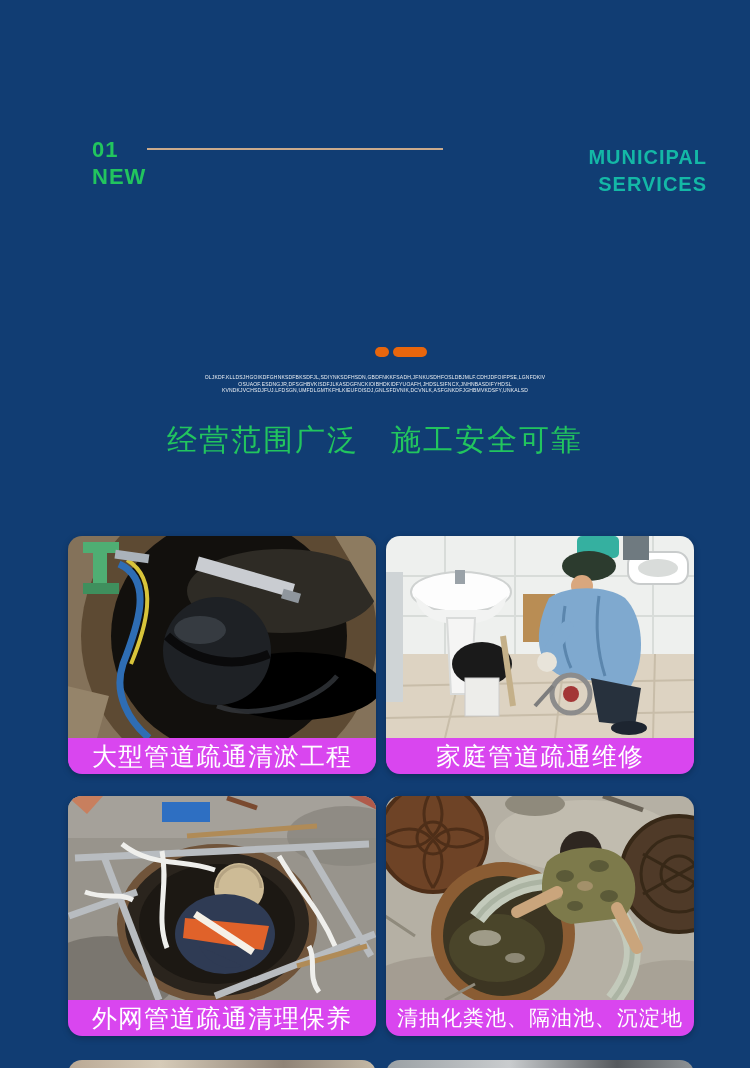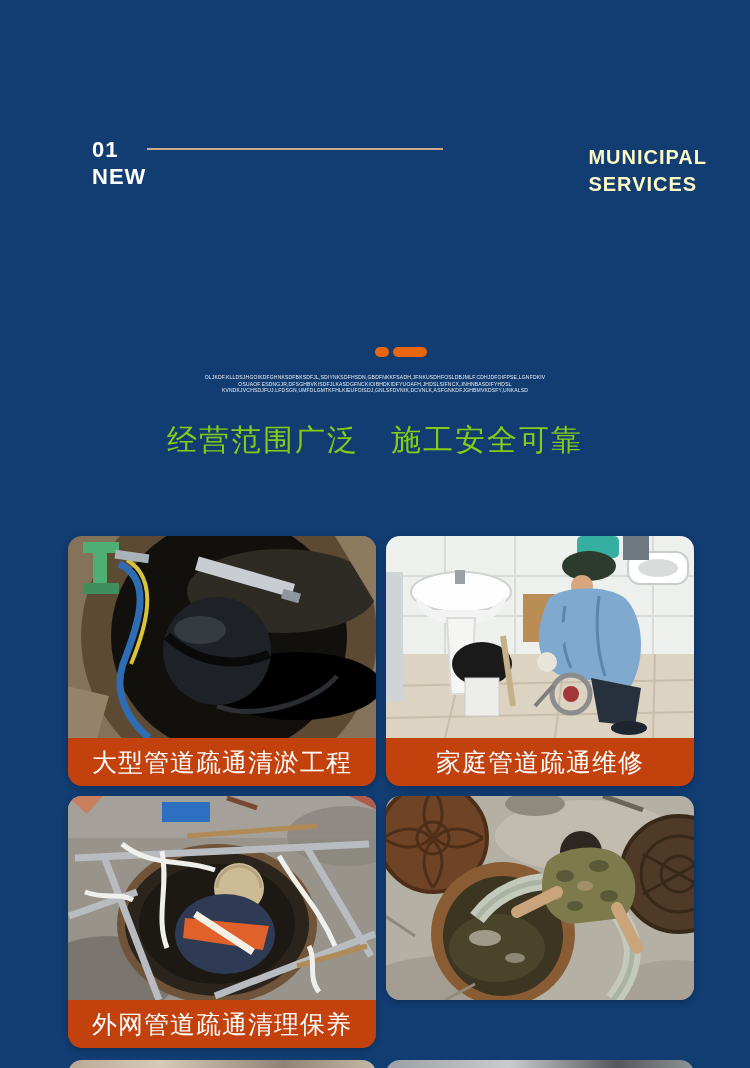--- a/index.html
+++ b/index.html
@@ -1,39 +1,39 @@
 <!DOCTYPE html>
 <html><head>
 <meta charset="utf-8">
 <style>
   html,body{margin:0;padding:0;background:#0b2c55;}
   #page{position:relative;width:750px;height:1068px;overflow:hidden;background:#113d73;
         font-family:"Liberation Sans","DejaVu Sans",sans-serif;margin:0 auto;}
   
-  .num-block{position:absolute;left:92px;top:136px;color:#ffffff;font-weight:bold;
+  .num-block{position:absolute;left:92px;top:136px;color:#22c55e;font-weight:bold;
              font-size:22px;line-height:27px;letter-spacing:1px;}
   .header-line{position:absolute;left:147px;top:148px;width:296px;height:2px;
                background:#dfb68f;opacity:.9;}
-  .municipal-block{position:absolute;right:43px;top:144px;color:#fef9c3;
+  .municipal-block{position:absolute;right:43px;top:144px;text-align:right;color:#14b8a6;
                    font-weight:bold;font-size:20px;line-height:27px;letter-spacing:1px;}
   
   .title{position:absolute;top:240px;left:0;width:750px;text-align:center;color:#ffffff;
          font-size:62px;font-weight:800;letter-spacing:5px;}
   .divider{position:absolute;top:347px;left:375px;display:flex;gap:4px;align-items:center;}
   .divider .dot{width:14px;height:10px;border-radius:5px;background:#e8660d;}
   .divider .dash{width:34px;height:10px;border-radius:5px;background:#e8660d;}
   .fineprint{position:absolute;top:374px;left:75px;width:600px;text-align:center;
              color:rgba(255,255,255,.92);font-size:5px;line-height:6.6px;letter-spacing:.2px;}
-  .subtitle{position:absolute;top:420px;left:0;width:750px;text-align:center;color:#84cc16;
+  .subtitle{position:absolute;top:420px;left:0;width:750px;text-align:center;color:#22c55e;
             font-size:30px;font-weight:500;letter-spacing:2px;}
   
   .card{position:absolute;width:308px;border-radius:14px;overflow:hidden;
         box-shadow:0 2px 6px rgba(0,0,0,.25);}
   .card svg{display:block;width:308px;}
-  .card .label{height:48px;background:#c2410c;color:#ffffff;display:flex;align-items:center;
+  .card .label{height:36px;background:#d946ef;color:#ffffff;display:flex;align-items:center;
                justify-content:center;font-size:25px;font-weight:500;letter-spacing:1px;
                white-space:nowrap;font-family:Liberation Mono, monospace;}
   #card-1{left:68px;top:536px;} #card-2{left:386px;top:536px;}
   #card-3{left:68px;top:796px;} #card-4{left:386px;top:796px;}
   #card-4 .label{font-size:21px;}
   
   .sliver{position:absolute;top:1060px;height:16px;width:308px;border-radius:14px 14px 0 0;}
   #sliver-1{left:68px;background:linear-gradient(90deg,#b9a894,#d6cbb8 30%,#8f8376 70%,#c4b9a6);}
   #sliver-2{left:386px;background:linear-gradient(90deg,#9aa0a4,#c9ccce 40%,#55595d 75%,#8e9396);}
 </style>
@@ -214,18 +214,19 @@
           <ellipse cx="190" cy="110" rx="8" ry="5"></ellipse>
       </g>
       <g fill="#a3906a">
         <ellipse cx="200" cy="90" rx="8" ry="5"></ellipse>
           <ellipse cx="170" cy="100" rx="7" ry="4"></ellipse>
       </g>
       <path d="M172,96 L132,116" stroke="#caa57c" stroke-width="12" stroke-linecap="round"></path>
       <path d="M232,112 L252,152" stroke="#caa57c" stroke-width="12" stroke-linecap="round"></path>
       <path d="M0,120 L30,140 M60,204 L90,188" stroke="#8f8a7c" stroke-width="3"></path>
     </svg>
+    <div class="label">清抽化粪池、隔油池、沉淀地</div>
   </div>
 
   <div class="sliver" id="sliver-1"></div>
   <div class="sliver" id="sliver-2"></div>
 
 </div>
 
 </body></html>

